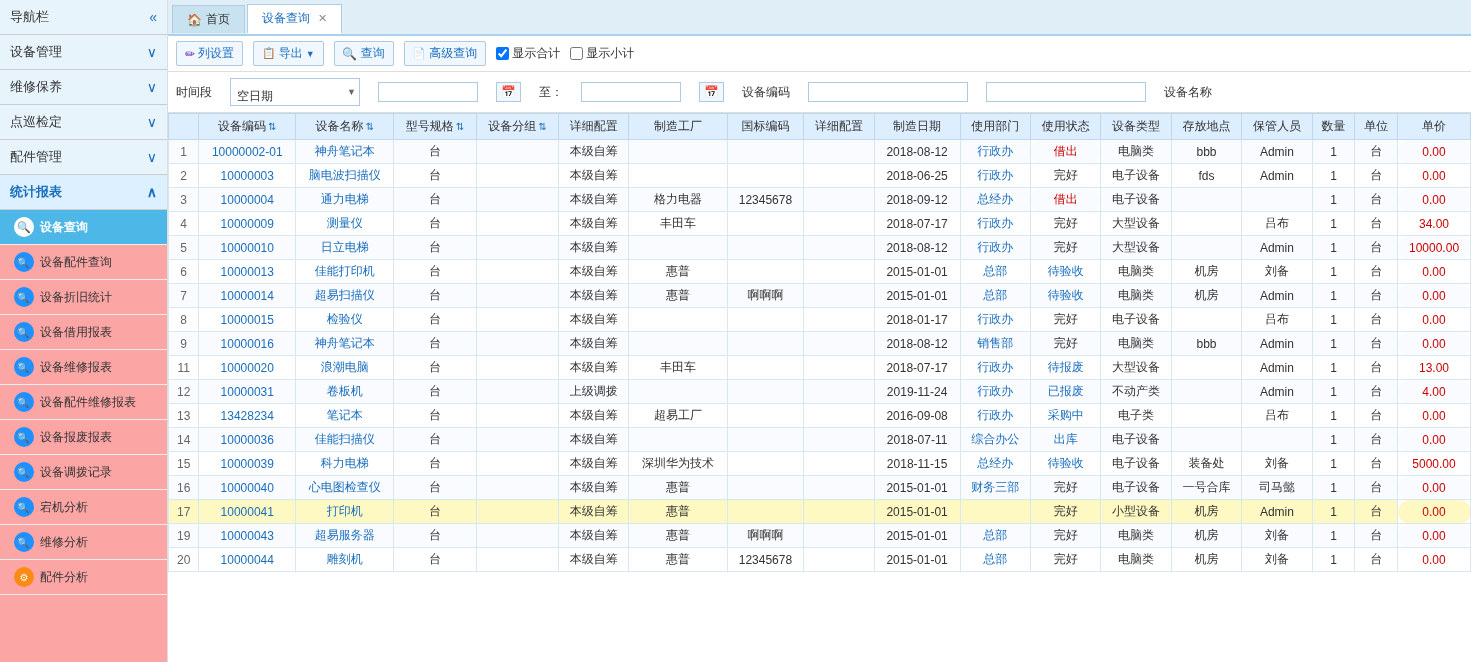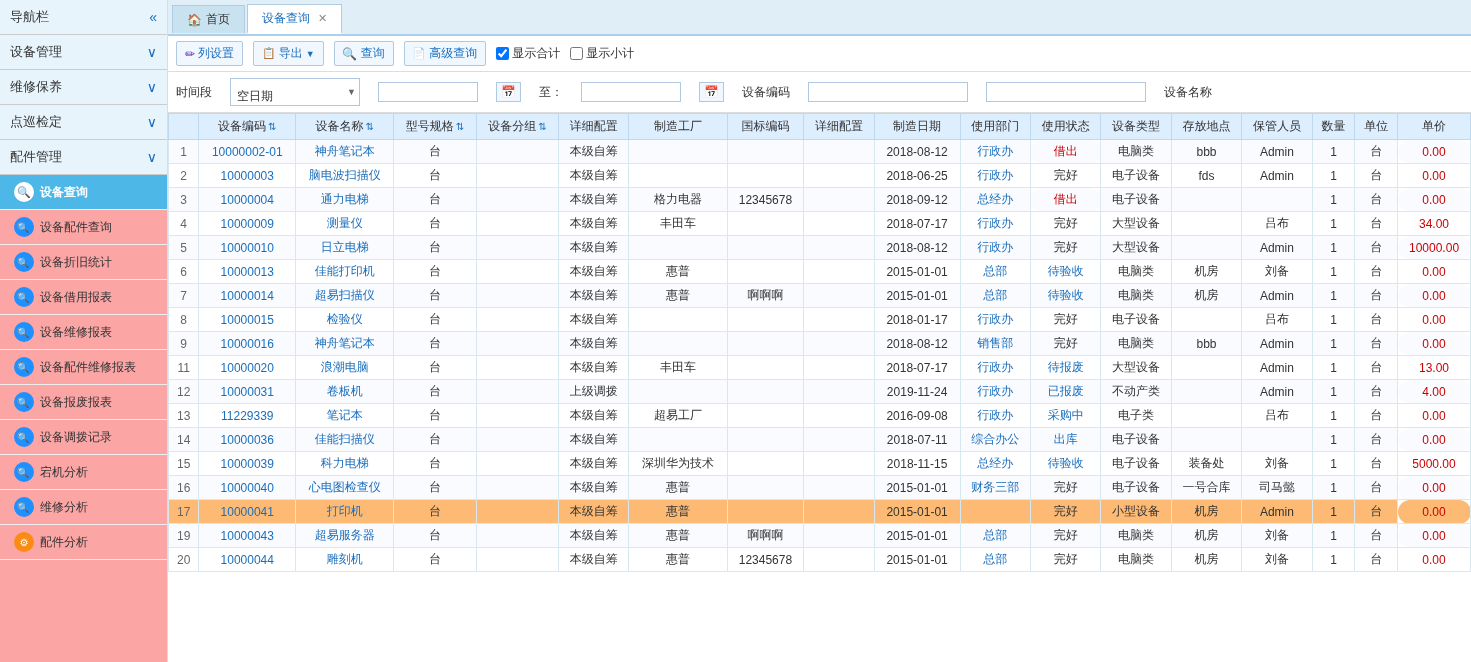--- a/index.html
+++ b/index.html
@@ -216,20 +216,24 @@
     <span>维修保养</span>
     <span class="arrow">∨</span>
   </div>
   <div class="sidebar-section-header">
     <span>点巡检定</span>
     <span class="arrow">∨</span>
   </div>
   <div class="sidebar-section-header">
     <span>配件管理</span>
     <span class="arrow">∨</span>
+  </div>
+  <div class="sidebar-section-header" style="background:#ddf0ff; color:#1a6ebc; font-weight:bold;">
+    <span>统计报表</span>
+    <span class="arrow">∧</span>
   </div>
 
   <div class="sidebar-item highlighted" style="background:#4db8e8; color:#fff;">
     <span class="icon-circle" style="background:#fff; color:#4db8e8;">🔍</span>
     <span>设备查询</span>
   </div>
   <div class="sidebar-item">
     <span class="icon-circle icon-blue" style="font-size:10px">🔍</span>
     <span>设备配件查询</span>
   </div>
@@ -575,21 +579,21 @@
             <td class="cell-blue">已报废</td>
             <td>不动产类</td>
             <td></td>
             <td>Admin</td>
             <td>1</td>
             <td>台</td>
             <td class="cell-red">4.00</td>
           </tr>
           <tr>
             <td class="row-num">13</td>
-            <td class="cell-link">11229339</td>
+            <td class="cell-link">13428234</td>
             <td class="cell-link">笔记本</td>
             <td>台</td>
             <td></td>
             <td>本级自筹</td>
             <td>超易工厂</td>
             <td></td>
             <td></td>
             <td>2016-09-08</td>
             <td class="cell-link">行政办</td>
             <td class="cell-blue">采购中</td>
@@ -653,21 +657,21 @@
             <td>2015-01-01</td>
             <td class="cell-link">财务三部</td>
             <td>完好</td>
             <td>电子设备</td>
             <td>一号合库</td>
             <td>司马懿</td>
             <td>1</td>
             <td>台</td>
             <td class="cell-red">0.00</td>
           </tr>
-          <tr style="background: #fdba74;">
+          <tr style="background: #fef9c3;">
             <td class="row-num">17</td>
             <td class="cell-link">10000041</td>
             <td class="cell-link">打印机</td>
             <td>台</td>
             <td></td>
             <td>本级自筹</td>
             <td>惠普</td>
             <td></td>
             <td></td>
             <td>2015-01-01</td>

